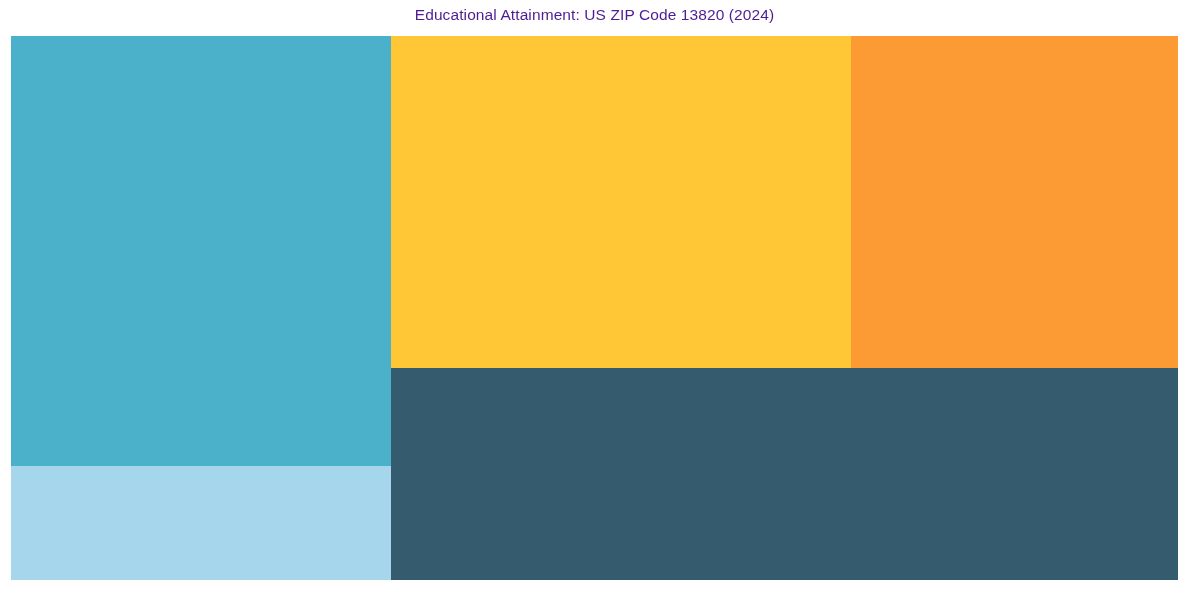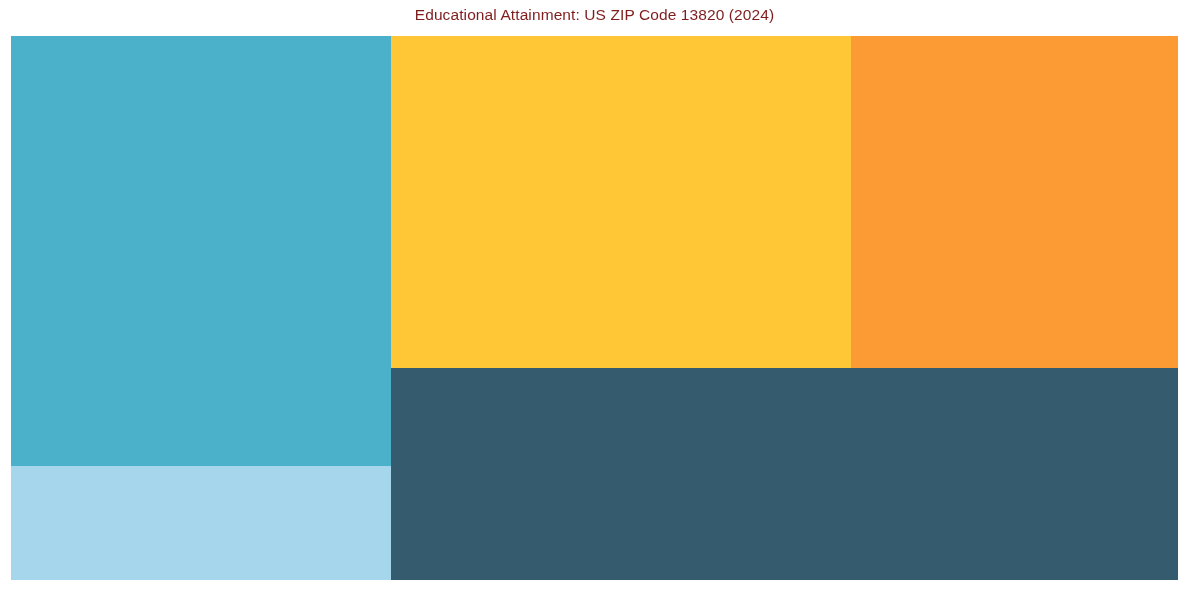--- a/index.html
+++ b/index.html
@@ -19,21 +19,21 @@
     height: 590px;
     background: #ffffff;
   }
   #chart-title {
     position: absolute;
     left: 0;
     top: 6px;
     width: 1189px;
     text-align: center;
     font-size: 15.5px;
-    color: #7f1d1d;
+    color: #4c1d95;
     font-family: "Liberation Sans", sans-serif;
     letter-spacing: 0.1px;
     white-space: nowrap;
   }
   #treemap {
     position: absolute;
     left: 11px;
     top: 36px;
     width: 1167px;
     height: 544px;

